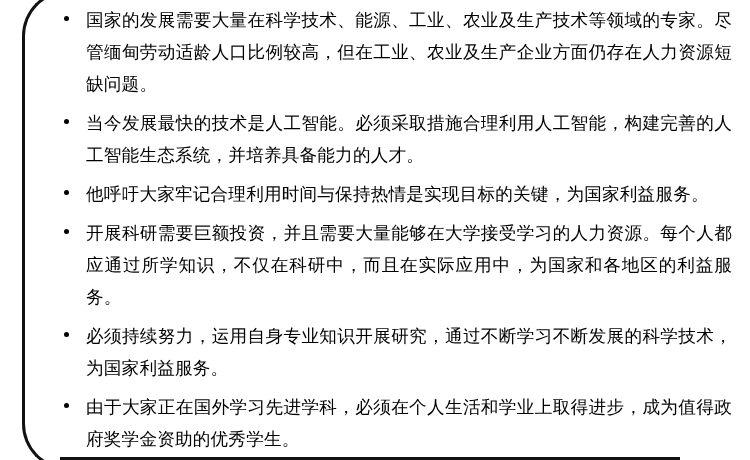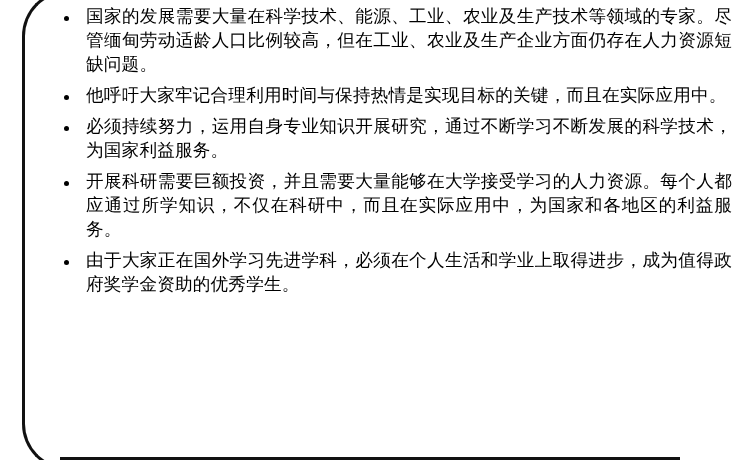--- a/index.html
+++ b/index.html
@@ -59,21 +59,21 @@
   ul.bullet-list {
     list-style: none;
     margin: 0;
     padding: 0;
   }
   ul.bullet-list > li {
     position: relative;
     padding-left: 30px;
     margin: 0 0 7px 0;
     font-size: 17.6px;
-    line-height: 24px;
+    line-height: 32px;
     color: #000000;
     text-align: justify;
     text-justify: inter-ideograph;
     letter-spacing: 0.2px;
   }
   ul.bullet-list > li .bullet-dot {
     position: absolute;
     left: 8px;
     top: 12px;
     width: 5px;
@@ -96,29 +96,33 @@
   <div id="bracket-bottom-stub"></div>
 
   <div id="content">
     <ul class="bullet-list">
       <li>
         <span class="bullet-dot"></span>
         <span class="li-text">国家的发展需要大量在科学技术、能源、工业、农业及生产技术等领域的专家。尽管缅甸劳动适龄人口比例较高，但在工业、农业及生产企业方面仍存在人力资源短缺问题。</span>
       </li>
       <li>
         <span class="bullet-dot"></span>
-        <span class="li-text">他呼吁大家牢记合理利用时间与保持热情是实现目标的关键，而且在实际应用中。</span>
+        <span class="li-text">当今发展最快的技术是人工智能。必须采取措施合理利用人工智能，构建完善的人工智能生态系统，并培养具备能力的人才。</span>
+      </li>
+      <li>
+        <span class="bullet-dot"></span>
+        <span class="li-text">他呼吁大家牢记合理利用时间与保持热情是实现目标的关键，为国家利益服务。</span>
+      </li>
+      <li>
+        <span class="bullet-dot"></span>
+        <span class="li-text">开展科研需要巨额投资，并且需要大量能够在大学接受学习的人力资源。每个人都应通过所学知识，不仅在科研中，而且在实际应用中，为国家和各地区的利益服务。</span>
       </li>
       <li>
         <span class="bullet-dot"></span>
         <span class="li-text">必须持续努力，运用自身专业知识开展研究，通过不断学习不断发展的科学技术，为国家利益服务。</span>
-      </li>
-      <li>
-        <span class="bullet-dot"></span>
-        <span class="li-text">开展科研需要巨额投资，并且需要大量能够在大学接受学习的人力资源。每个人都应通过所学知识，不仅在科研中，而且在实际应用中，为国家和各地区的利益服务。</span>
       </li>
       <li>
         <span class="bullet-dot"></span>
         <span class="li-text">由于大家正在国外学习先进学科，必须在个人生活和学业上取得进步，成为值得政府奖学金资助的优秀学生。</span>
       </li>
     </ul>
   </div>
 
 </div>
 

